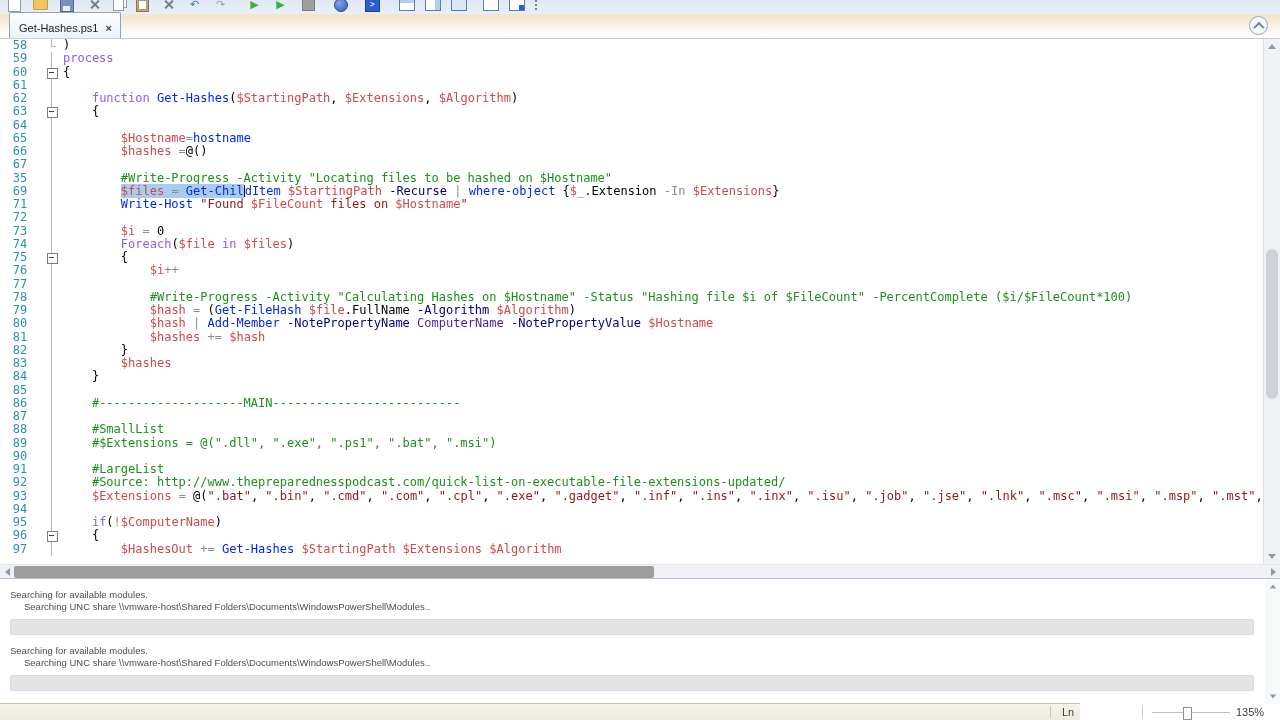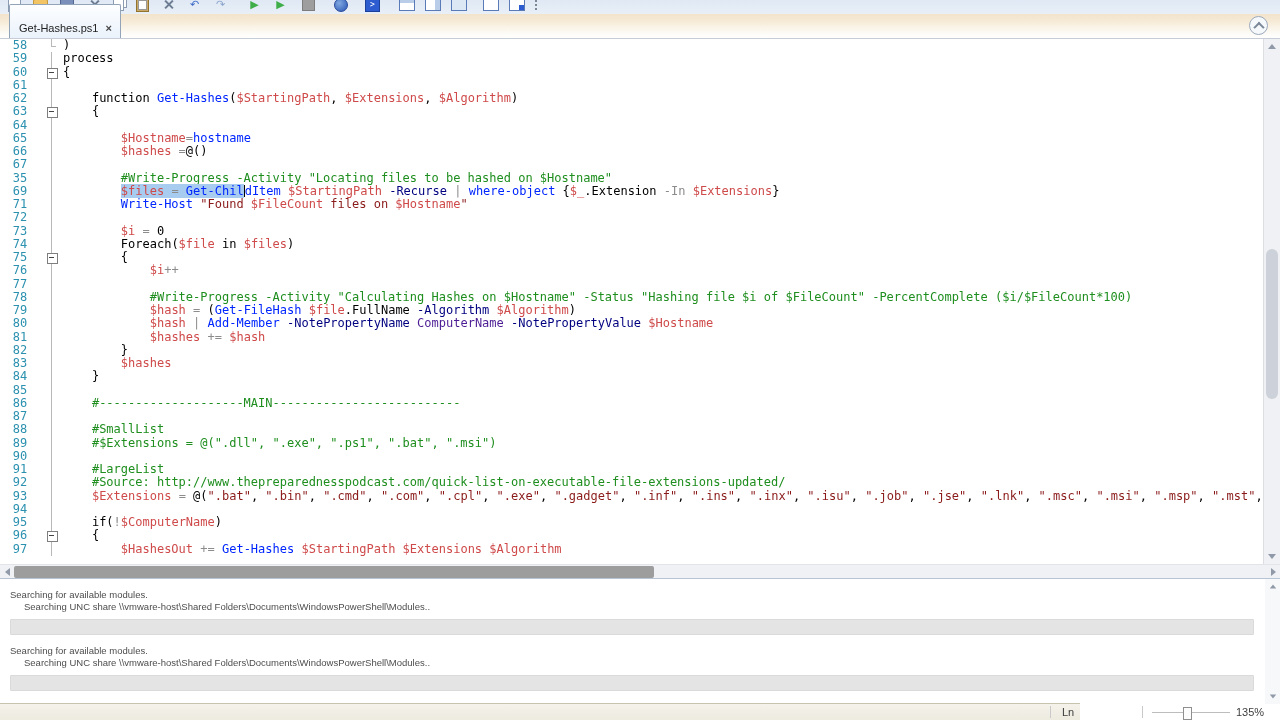--- a/index.html
+++ b/index.html
@@ -32,41 +32,41 @@
   .shape-pane .corner{position:absolute;right:0;bottom:0;width:5px;height:5px;background:#2d5bd0;}
   .shape-dots{width:3px;height:13px;position:relative;}
   .shape-dots::before{content:"";position:absolute;left:0;top:2px;width:2px;height:2px;background:#7c8798;
                       box-shadow:0 4px 0 #7c8798,0 8px 0 #7c8798;}
   .gl-green{color:#3fae49;} .gl-blue{color:#3c6ac8;} .gl-fade{color:#8aa4cc;}
 
   
   #tabrow{position:absolute;left:0;top:14px;width:1280px;height:24px;
           background:linear-gradient(#f2e3cb 0%,#f7ecd9 35%,#fdfbf6 80%,#ffffff 100%);
           border-bottom:1px solid #c6cdd6;}
-  #tab{position:absolute;left:9px;bottom:0;height:21px;padding:12px 8px 0 9px;display:flex;align-items:center;gap:7px;
+  #tab{position:absolute;left:9px;bottom:0;height:21px;padding:4px 8px 0 9px;display:flex;align-items:center;gap:7px;
        background:linear-gradient(#fdfeff,#eaf2fb);border:1px solid #93a3b8;border-bottom:none;
        border-radius:2px 2px 0 0;font-size:11px;color:#222;}
   #tab .close{font-size:11px;color:#444;font-weight:bold;cursor:default;}
   #collapse-btn{position:absolute;right:12px;top:2px;width:17px;height:17px;border-radius:50%;
        background:#f6f9fc;border:1px solid #9aa8ba;display:flex;align-items:center;justify-content:center;}
   .chev-up{width:6px;height:6px;border-left:2px solid #7a8898;border-top:2px solid #7a8898;transform:rotate(45deg) translate(1px,1px);}
 
   
   #editor{position:absolute;left:0;top:39px;width:1264px;height:525px;background:#fff;overflow:hidden;
           font-family:"DejaVu Sans Mono","Liberation Mono",monospace;font-size:12px;}
   .code-row{display:flex;height:13.25px;line-height:13.25px;white-space:pre;}
   .ln{width:40px;text-align:center;color:#2b91af;flex:none;user-select:none;}
   .fold{width:23px;flex:none;position:relative;}
   .fold.line::before,.fold.box::before{content:"";position:absolute;left:11px;top:0;width:1px;height:100%;background:#b8b8b8;}
   .fold.end::before{content:"";position:absolute;left:11px;top:0;width:1px;height:7px;background:#b8b8b8;}
   .fold.end::after{content:"";position:absolute;left:11px;top:7px;width:5px;height:1px;background:#b8b8b8;}
   .fbox{position:absolute;left:7px;top:2px;width:9px;height:9px;background:#fff;border:1px solid #7e7e7e;z-index:2;}
   .fbox::after{content:"";position:absolute;left:1px;top:3px;width:5px;height:1px;background:#444;}
   .codetext{flex:none;}
-  .tok-plain{color:#000;} .tok-kw{color:#000000;} .tok-cmd{color:#0026ff;}
+  .tok-plain{color:#000;} .tok-kw{color:#8b5cf6;} .tok-cmd{color:#0026ff;}
   .tok-var{color:#cf4a4a;} .tok-str{color:#8b1a1a;} .tok-com{color:#1e8e1e;}
   .tok-param{color:#000080;} .tok-op{color:#8c8c8c;} .tok-arg{color:#4c1d95;}
   .sel{background:#a8ccf0;}
   .caret{display:inline-block;width:1px;height:12px;background:#000;vertical-align:middle;}
 
   
   #vscroll{position:absolute;right:0;top:39px;width:16px;height:525px;background:#f0f1f4;border-left:1px solid #dcdee2;}
   .sb-arrow{position:absolute;left:0;width:16px;height:15px;display:flex;align-items:center;justify-content:center;}
   .tri-up{width:0;height:0;border-left:4px solid transparent;border-right:4px solid transparent;border-bottom:5px solid #8f99a8;}
   .tri-down{width:0;height:0;border-left:4px solid transparent;border-right:4px solid transparent;border-top:5px solid #8f99a8;}

